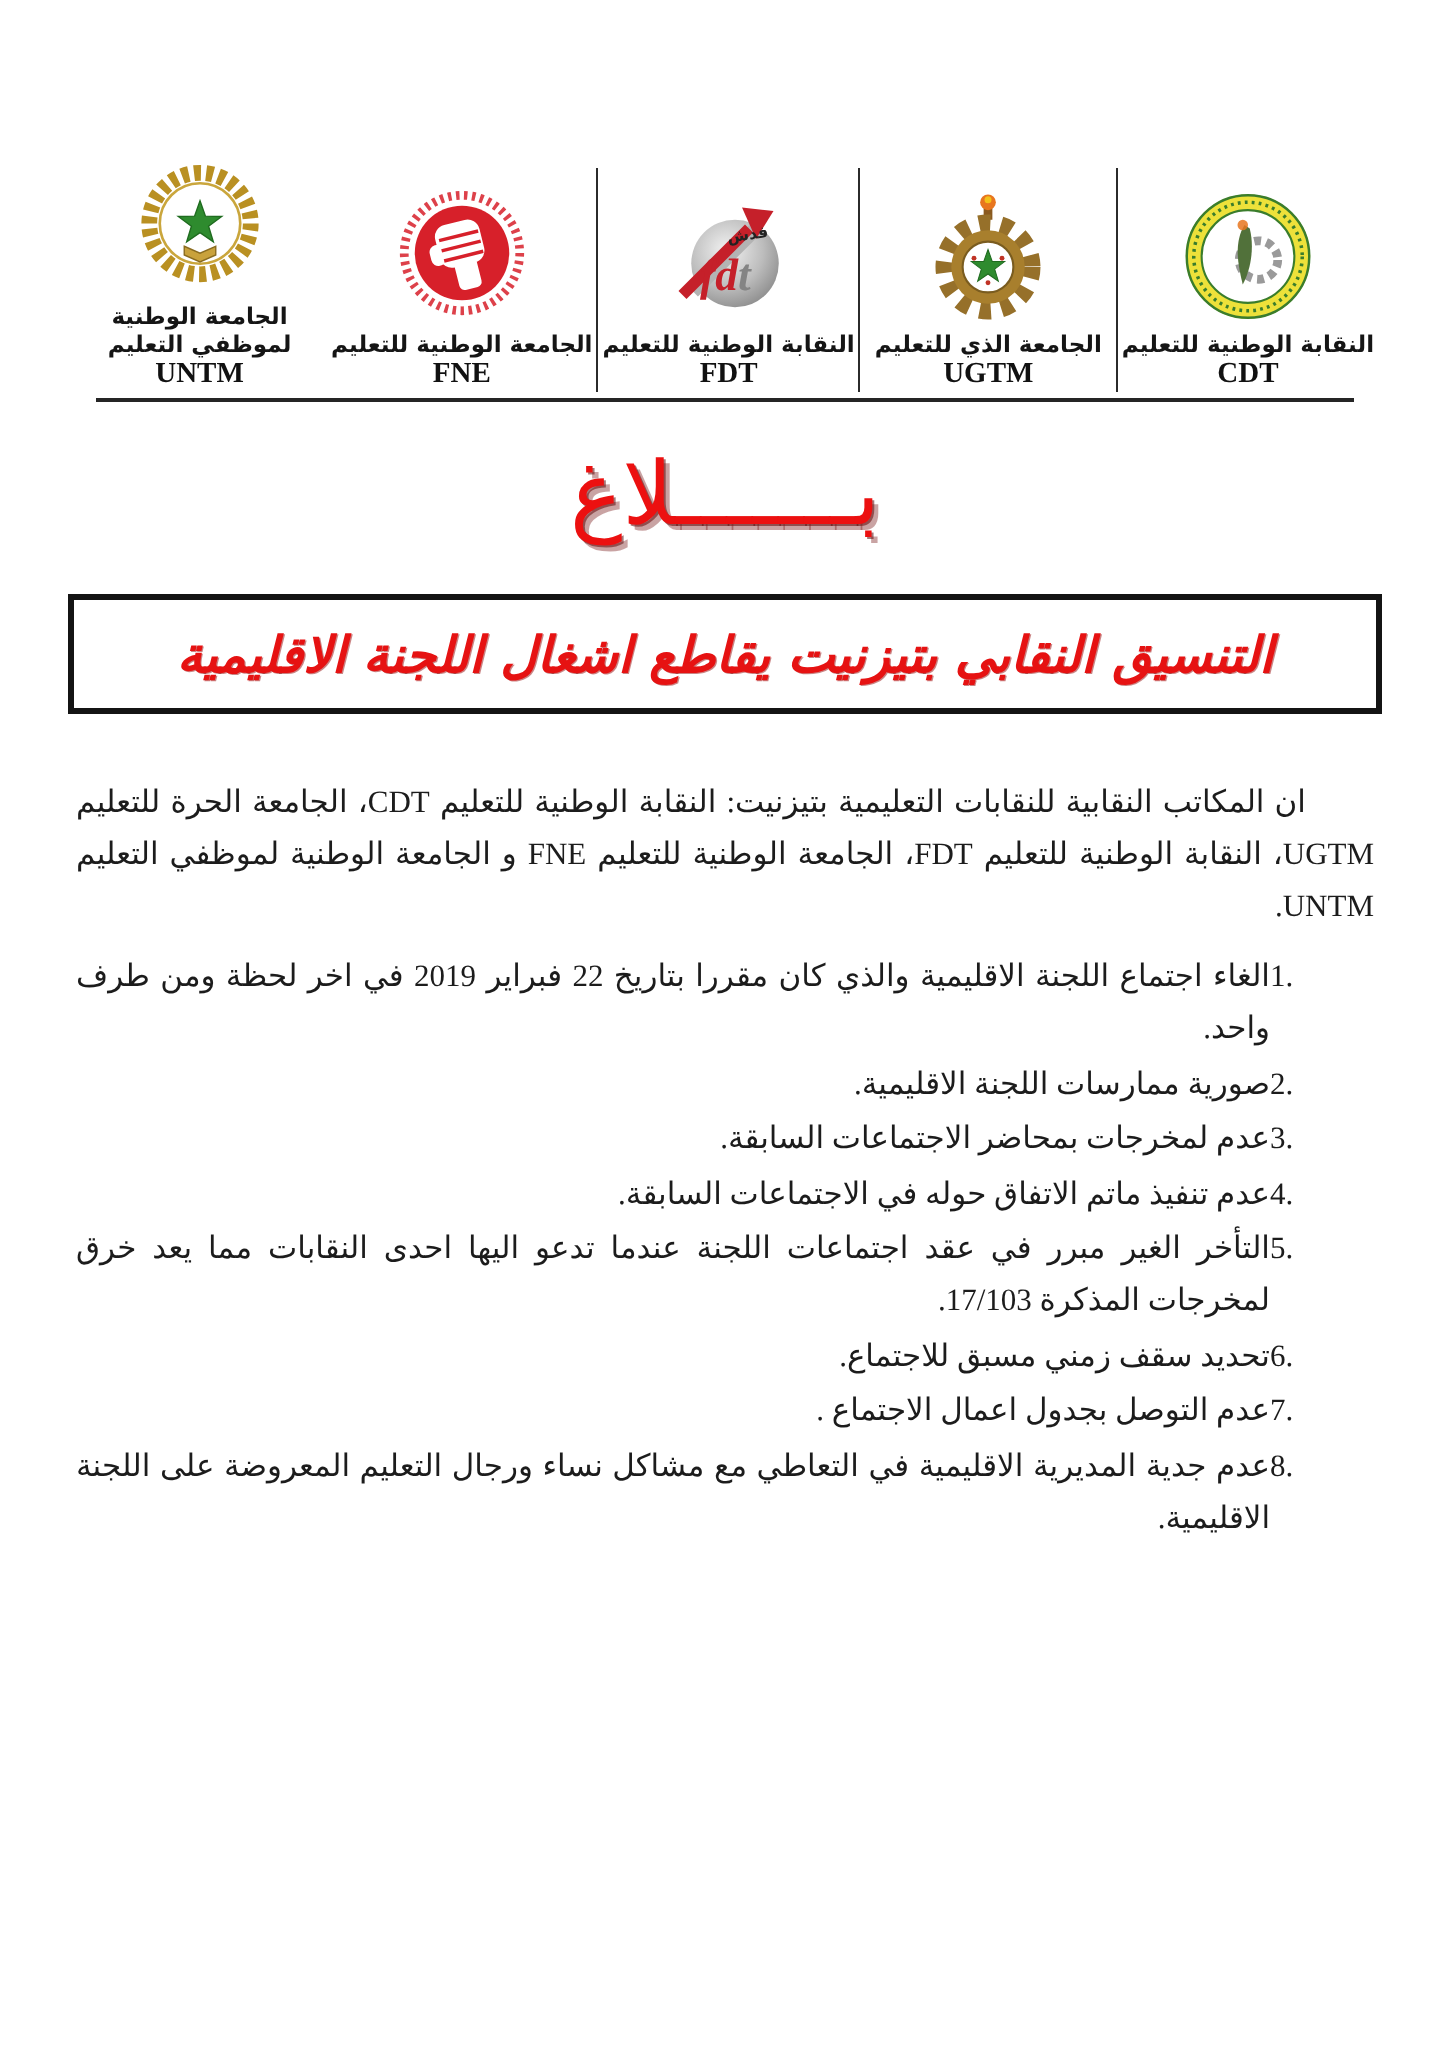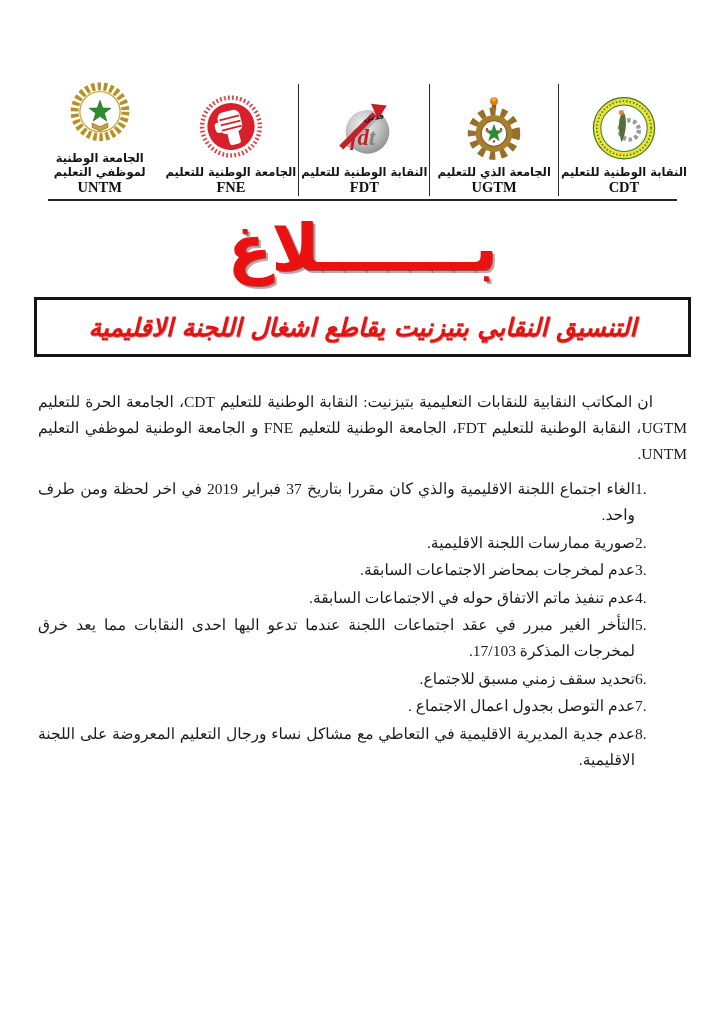--- a/index.html
+++ b/index.html
@@ -17,23 +17,23 @@
   .logo-ar { font-family:"DejaVu Sans","Liberation Sans",sans-serif; font-weight:bold;
              font-size:11.5px; line-height:13.5px; text-align:center; white-space:nowrap;
              color:#151515; direction:rtl; }
   .logo-cell.wrap2 .logo-ar { white-space:normal; width:104px; }
   .logo-acr { font-weight:bold; font-size:14.5px; line-height:17px; color:#111;
               font-family:"Liberation Serif","DejaVu Serif",serif; }
 
   .top-rule { border:none; border-top:2.5px solid #252525; margin:3px 14px 0 14px; }
 
   
-  .big-title { text-align:center; direction:rtl; color:#ec1010; font-weight:bold;
+  .big-title { text-align:center; direction:rtl; color:#ec1010; font-weight:normal;
                font-family:"DejaVu Sans","Liberation Sans",sans-serif;
-               font-size:64px; line-height:86px; margin-top:4px;
+               font-size:44px; line-height:86px; margin-top:4px;
                text-shadow:3px 3px 0 rgba(112,14,14,0.38), 1px 1px 0 rgba(90,10,10,0.55); }
 
   
   .sub-box { border:3px solid #141414; margin:6px 0 0 0; padding:12px 10px 10px 10px;
              background:#fff; }
   .sub-box .sub-text { direction:rtl; text-align:center; color:#e61212; font-weight:bold;
              font-style:italic; font-size:25px; line-height:32px;
              font-family:"DejaVu Sans","Liberation Sans",sans-serif;
              text-shadow:0.6px 0.6px 0 rgba(150,10,10,.5); }
 
@@ -160,21 +160,21 @@
   </div>
 
   <div class="doc-body">
 
     <p class="para-intro">ان المكاتب النقابية للنقابات التعليمية بتيزنيت: النقابة الوطنية للتعليم CDT، الجامعة الحرة للتعليم UGTM، النقابة الوطنية للتعليم FDT، الجامعة الوطنية للتعليم FNE و الجامعة الوطنية لموظفي التعليم UNTM.</p>
 
 
     <div class="reasons">
       <div class="reason-item">
         <span class="reason-num">1.</span>
-        <span class="reason-text">الغاء اجتماع اللجنة الاقليمية والذي كان مقررا بتاريخ 37 فبراير 2019 في اخر لحظة ومن طرف واحد.</span>
+        <span class="reason-text">الغاء اجتماع اللجنة الاقليمية والذي كان مقررا بتاريخ 22 فبراير 2019 في اخر لحظة ومن طرف واحد.</span>
       </div>
       <div class="reason-item">
         <span class="reason-num">2.</span>
         <span class="reason-text">صورية ممارسات اللجنة الاقليمية.</span>
       </div>
       <div class="reason-item">
         <span class="reason-num">3.</span>
         <span class="reason-text">عدم لمخرجات بمحاضر الاجتماعات السابقة.</span>
       </div>
       <div class="reason-item">

